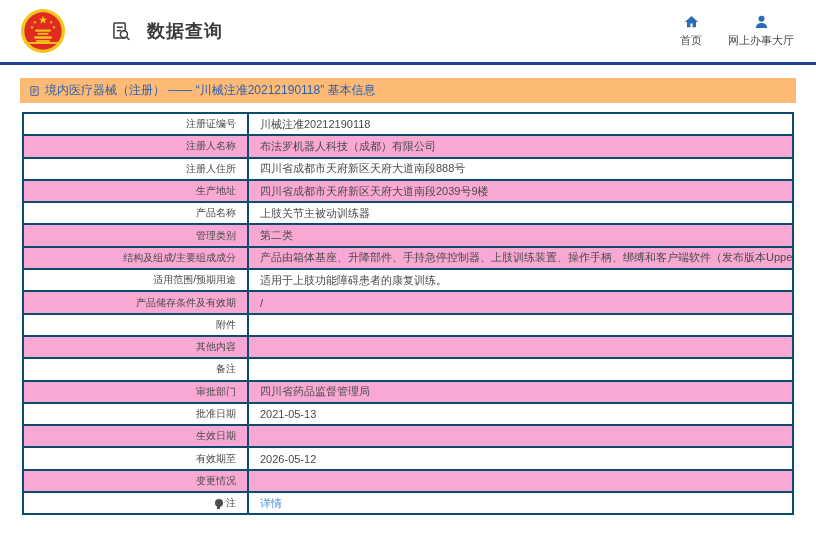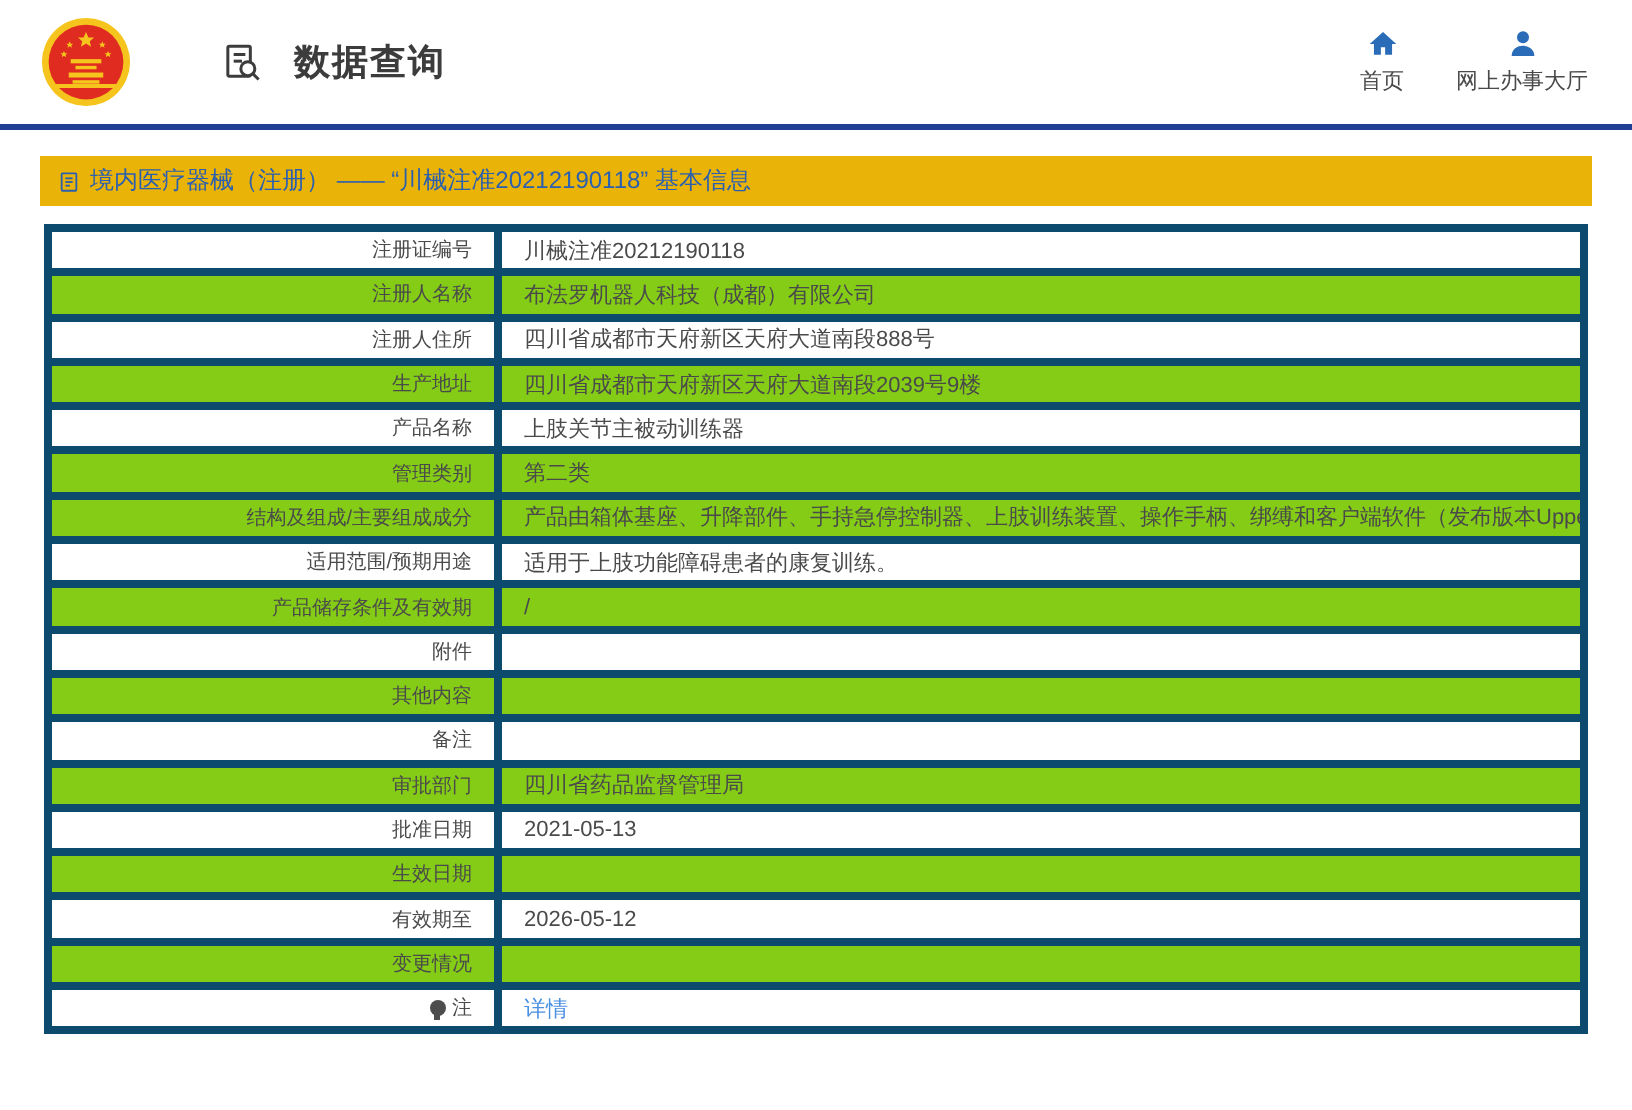--- a/index.html
+++ b/index.html
@@ -13,31 +13,31 @@
   .brand-title { color:#1a56a8; font-size:20px; font-weight:bold; letter-spacing:1px; line-height:1.15; }
   .brand-sub { color:#2b77c0; font-size:10.5px; margin-top:1px; }
   .section-entry { display:flex; align-items:center; margin-left:45px; gap:16px; cursor:pointer; }
   .section-label { font-size:18px; color:#3c3c3c; font-weight:600; letter-spacing:1px; }
   .header-nav { margin-left:auto; display:flex; gap:26px; padding-right:2px; }
   .nav-item { display:flex; flex-direction:column; align-items:center; gap:3px;
     font-size:11px; color:#4a4a4a; cursor:pointer; white-space:nowrap; }
   .blue-rule { height:3px; background:#1f3f96; }
 
   
-  .title-bar { margin:13px 20px 9px; background:#eab308; height:25px;
+  .title-bar { margin:13px 20px 9px; background:#fdba74; height:25px;
     display:flex; align-items:center; padding:0 9px; gap:5px; }
   .title-text { color:#2b5fb0; font-size:12px; white-space:nowrap; }
 
   
   .info-table { margin:0 22px; width:772px; border-collapse:collapse; table-layout:fixed; }
-  .info-table td { border:4px solid #0c4a6e; height:22.3px; padding:1px 11px;
+  .info-table td { border:2px solid #0c4a6e; height:22.3px; padding:1px 11px;
     white-space:nowrap; overflow:hidden; }
   td.label-cell { width:225px; text-align:right; color:#4a4a4a; font-size:10px; }
   td.value-cell { text-align:left; color:#4a4a4a; font-size:11px; }
-  tr.alt { background:#84cc16; }
+  tr.alt { background:#f9a8d4; }
   a.detail-link { color:#4a90e2; text-decoration:none; cursor:pointer; }
 
   .note-icon { display:inline-block; width:8px; height:8px; background:#4d4d4d;
     border-radius:50%; position:relative; margin-right:3px; vertical-align:-1px; }
   .note-icon::after { content:''; position:absolute; bottom:-2px; left:2px;
     width:3px; height:3px; background:#4d4d4d; }
 
   .icon-wrap { display:inline-flex; align-items:center; }
 </style>
 </head>

